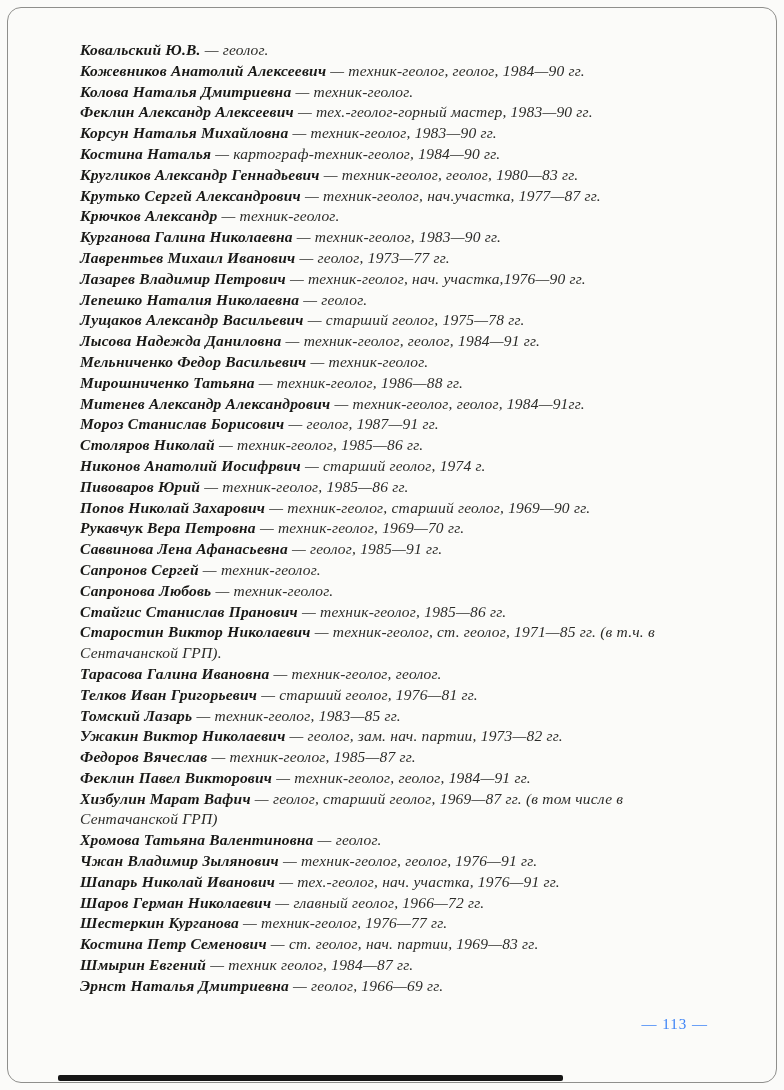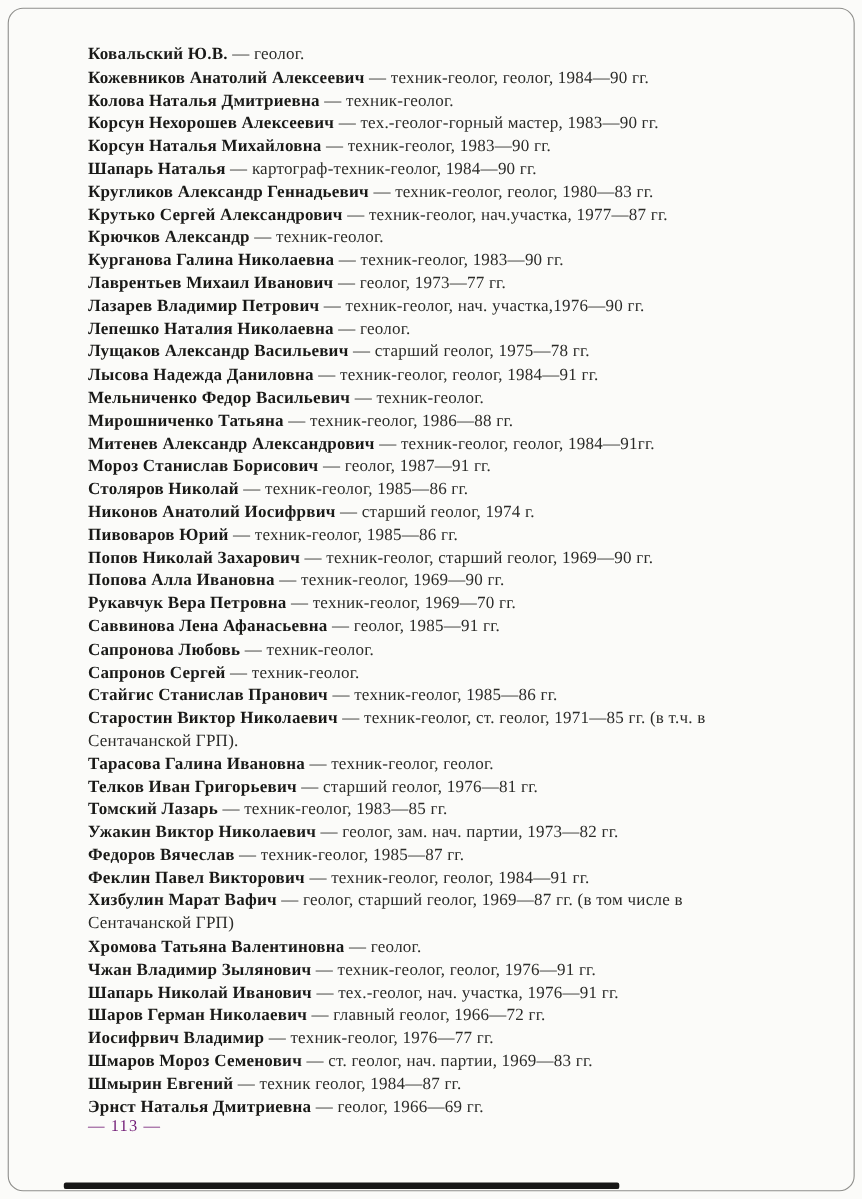--- a/index.html
+++ b/index.html
@@ -37,56 +37,57 @@
     top: 40px;
     left: 80px;
     width: 628px;
     color: #222220;
   }
   .entry {
     font-size: 15.5px;
     line-height: 20.8px;
     letter-spacing: 0.2px;
     text-align: left;
+    font-style: italic;
   }
   .entry .name {
     font-weight: bold;
     color: #191917;
   }
   .entry .desc {
     font-weight: normal;
     color: #2b2b28;
   }
   .page-number {
     margin-top: 4px;
-    text-align: left;
+    text-align: right;
     font-size: 15px;
-    color: #701a75;
+    color: #3b82f6;
     letter-spacing: 1px;
   }
 </style>
 </head>
 <body>
 
 <div class="scan-page">
   <div class="scan-frame"></div>
 
   <div class="text-block">
 
       <div class="entry"><span class="name">Ковальский Ю.В.</span> <span class="desc">— геолог.</span></div>
 
       <div class="entry"><span class="name">Кожевников Анатолий Алексеевич</span> <span class="desc">— техник-геолог, геолог, 1984—90 гг.</span></div>
 
       <div class="entry"><span class="name">Колова Наталья Дмитриевна</span> <span class="desc">— техник-геолог.</span></div>
 
-      <div class="entry"><span class="name">Корсун Нехорошев Алексеевич</span> <span class="desc">— тех.-геолог-горный мастер, 1983—90 гг.</span></div>
+      <div class="entry"><span class="name">Феклин Александр Алексеевич</span> <span class="desc">— тех.-геолог-горный мастер, 1983—90 гг.</span></div>
 
       <div class="entry"><span class="name">Корсун Наталья Михайловна</span> <span class="desc">— техник-геолог, 1983—90 гг.</span></div>
 
-      <div class="entry"><span class="name">Шапарь Наталья</span> <span class="desc">— картограф-техник-геолог, 1984—90 гг.</span></div>
+      <div class="entry"><span class="name">Костина Наталья</span> <span class="desc">— картограф-техник-геолог, 1984—90 гг.</span></div>
 
       <div class="entry"><span class="name">Кругликов Александр Геннадьевич</span> <span class="desc">— техник-геолог, геолог, 1980—83 гг.</span></div>
 
       <div class="entry"><span class="name">Крутько Сергей Александрович</span> <span class="desc">— техник-геолог, нач.участка, 1977—87 гг.</span></div>
 
       <div class="entry"><span class="name">Крючков Александр</span> <span class="desc">— техник-геолог.</span></div>
 
       <div class="entry"><span class="name">Курганова Галина Николаевна</span> <span class="desc">— техник-геолог, 1983—90 гг.</span></div>
 
       <div class="entry"><span class="name">Лаврентьев Михаил Иванович</span> <span class="desc">— геолог, 1973—77 гг.</span></div>
@@ -108,29 +109,28 @@
       <div class="entry"><span class="name">Мороз Станислав Борисович</span> <span class="desc">— геолог, 1987—91 гг.</span></div>
 
       <div class="entry"><span class="name">Столяров Николай</span> <span class="desc">— техник-геолог, 1985—86 гг.</span></div>
 
       <div class="entry"><span class="name">Никонов Анатолий Иосифрвич</span> <span class="desc">— старший геолог, 1974 г.</span></div>
 
       <div class="entry"><span class="name">Пивоваров Юрий</span> <span class="desc">— техник-геолог, 1985—86 гг.</span></div>
 
       <div class="entry"><span class="name">Попов Николай Захарович</span> <span class="desc">— техник-геолог, старший геолог, 1969—90 гг.</span></div>
 
-      <div class="entry"><span class="name">Попова Алла Ивановна</span> <span class="desc">— техник-геолог, 1969—90 гг.</span></div>
 
       <div class="entry"><span class="name">Рукавчук Вера Петровна</span> <span class="desc">— техник-геолог, 1969—70 гг.</span></div>
 
       <div class="entry"><span class="name">Саввинова Лена Афанасьевна</span> <span class="desc">— геолог, 1985—91 гг.</span></div>
 
+      <div class="entry"><span class="name">Сапронов Сергей</span> <span class="desc">— техник-геолог.</span></div>
+
       <div class="entry"><span class="name">Сапронова Любовь</span> <span class="desc">— техник-геолог.</span></div>
-
-      <div class="entry"><span class="name">Сапронов Сергей</span> <span class="desc">— техник-геолог.</span></div>
 
       <div class="entry"><span class="name">Стайгис Станислав Пранович</span> <span class="desc">— техник-геолог, 1985—86 гг.</span></div>
 
       <div class="entry"><span class="name">Старостин Виктор Николаевич</span> <span class="desc">— техник-геолог, ст. геолог, 1971—85 гг. (в т.ч. в Сентачанской ГРП).</span></div>
 
 
       <div class="entry"><span class="name">Тарасова Галина Ивановна</span> <span class="desc">— техник-геолог, геолог.</span></div>
 
       <div class="entry"><span class="name">Телков Иван Григорьевич</span> <span class="desc">— старший геолог, 1976—81 гг.</span></div>
 
@@ -145,23 +145,23 @@
       <div class="entry"><span class="name">Хизбулин Марат Вафич</span> <span class="desc">— геолог, старший геолог, 1969—87 гг. (в том числе в Сентачанской ГРП)</span></div>
 
       <div class="entry"><span class="name">Хромова Татьяна Валентиновна</span> <span class="desc">— геолог.</span></div>
 
       <div class="entry"><span class="name">Чжан Владимир Зылянович</span> <span class="desc">— техник-геолог, геолог, 1976—91 гг.</span></div>
 
       <div class="entry"><span class="name">Шапарь Николай Иванович</span> <span class="desc">— тех.-геолог, нач. участка, 1976—91 гг.</span></div>
 
       <div class="entry"><span class="name">Шаров Герман Николаевич</span> <span class="desc">— главный геолог, 1966—72 гг.</span></div>
 
-      <div class="entry"><span class="name">Иосифрвич Владимир</span> <span class="desc">— техник-геолог, 1976—77 гг.</span></div>
+      <div class="entry"><span class="name">Шестеркин Курганова</span> <span class="desc">— техник-геолог, 1976—77 гг.</span></div>
 
-      <div class="entry"><span class="name">Шмаров Мороз Семенович</span> <span class="desc">— ст. геолог, нач. партии, 1969—83 гг.</span></div>
+      <div class="entry"><span class="name">Костина Петр Семенович</span> <span class="desc">— ст. геолог, нач. партии, 1969—83 гг.</span></div>
 
       <div class="entry"><span class="name">Шмырин Евгений</span> <span class="desc">— техник геолог, 1984—87 гг.</span></div>
 
       <div class="entry"><span class="name">Эрнст Наталья Дмитриевна</span> <span class="desc">— геолог, 1966—69 гг.</span></div>
     </div>
 
   <div class="page-number" style="position:absolute; top:1012px; left:80px; width:628px;">— 113 —</div>
 
   <div class="scan-bottom-bar"></div>
 </div>

